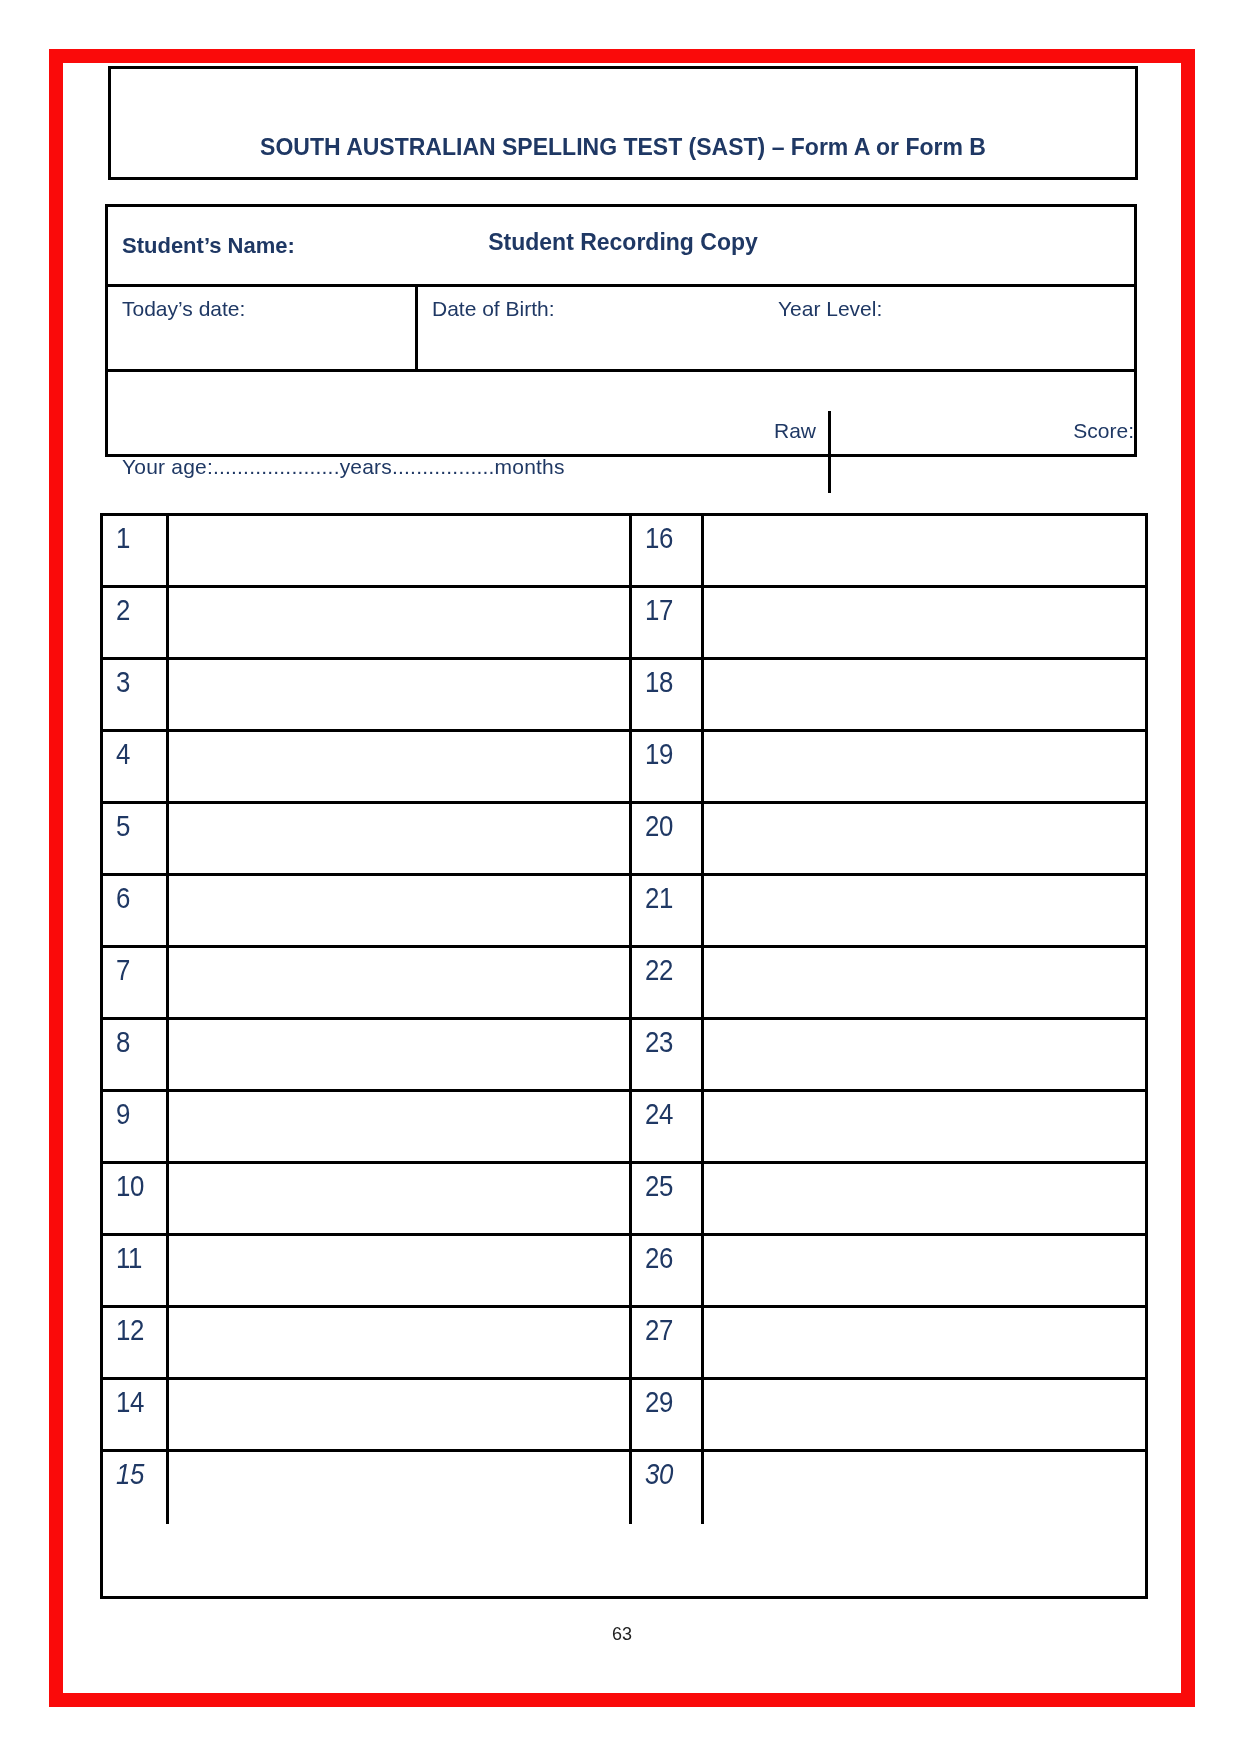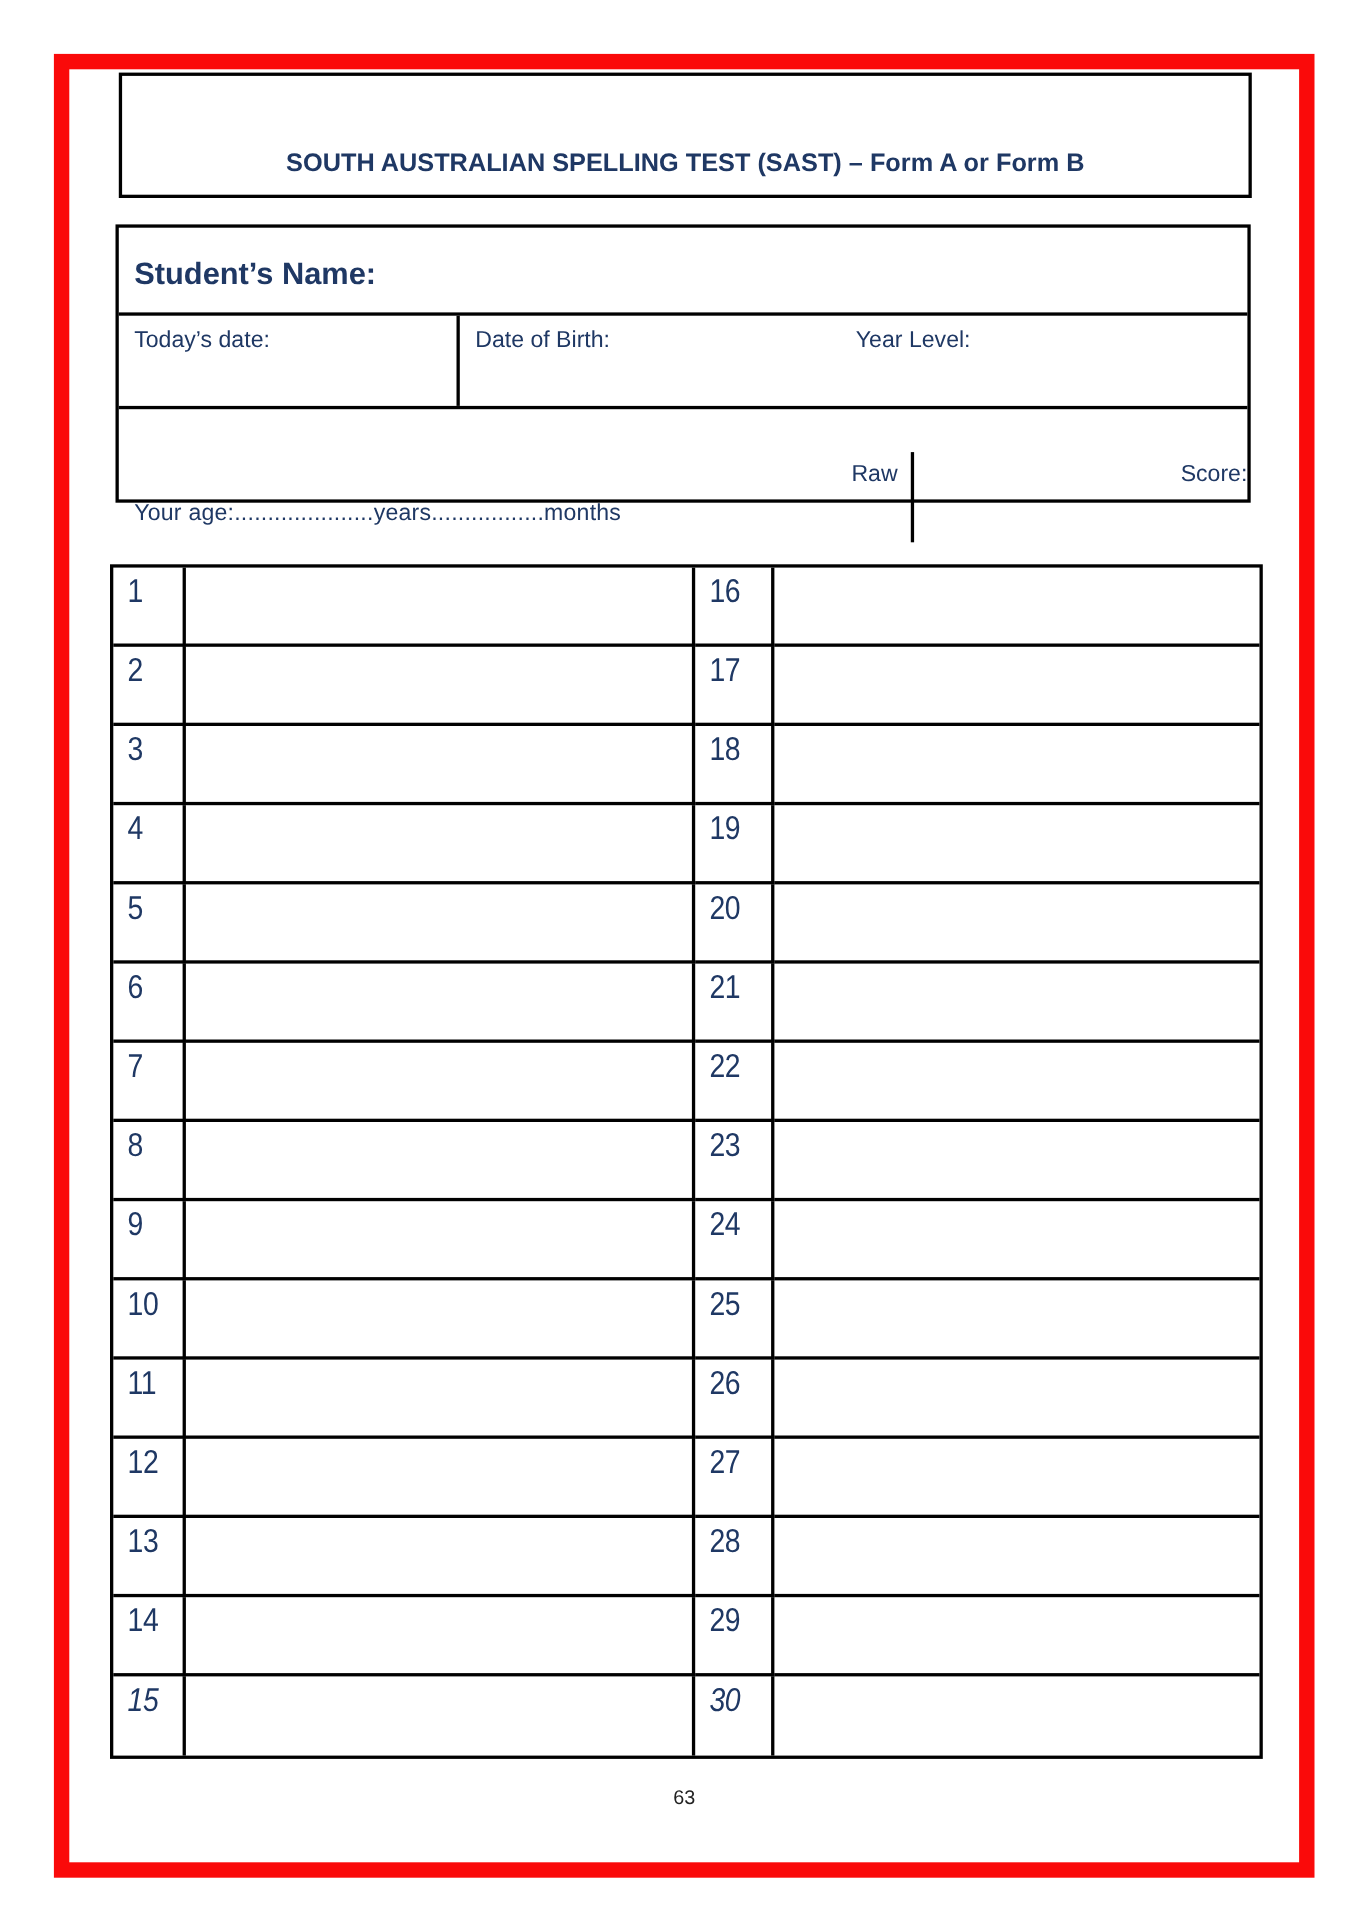--- a/index.html
+++ b/index.html
@@ -31,21 +31,21 @@
     margin-top:48px;
   }
   
   .info-box{
     position:absolute;left:105px;top:204px;width:1032px;height:253px;
     border:3px solid var(--black);
     font-size:21px;color:var(--navy);
   }
   .info-row1{
     height:80px;border-bottom:3px solid var(--black);
-    padding:26px 0 0 14px;font-weight:bold;font-size:28px;
+    padding:26px 0 0 14px;font-weight:bold;font-size:22px;
   }
   .info-row2{
     height:85px;border-bottom:3px solid var(--black);display:flex;
   }
   .cell-today{
     width:310px;border-right:3px solid var(--black);
     padding:10px 17px 0 14px;
   }
   .cell-dob{
     flex:1;position:relative;padding:10px 0 0 14px;
@@ -92,20 +92,21 @@
     font-size:18px;color:var(--footer-ink);
   }
 </style>
 </head>
 <body>
 
 <div class="red-frame"></div>
 
 <div class="title-box">
   <div class="title-line">SOUTH AUSTRALIAN SPELLING TEST (SAST) – Form A or Form B</div>
+  <div class="title-line">Student Recording Copy</div>
 </div>
 
 <div class="info-box">
   <div class="info-row1">
     <span>Student’s Name:</span>
   </div>
   <div class="info-row2">
     <div class="cell-today">
       <span>Today’s date:</span>
     </div>
@@ -192,26 +193,20 @@
       <div class="wt-cell num"><span class="wt-num">26</span></div>
       <div class="wt-cell word-right"><span></span></div>
     </div>
     <div class="wt-row">
       <div class="wt-cell num"><span class="wt-num">12</span></div>
       <div class="wt-cell word-left"><span></span></div>
       <div class="wt-cell num"><span class="wt-num">27</span></div>
       <div class="wt-cell word-right"><span></span></div>
     </div>
     <div class="wt-row">
-      <div class="wt-cell num"><span class="wt-num">13</span></div>
-      <div class="wt-cell word-left"><span></span></div>
-      <div class="wt-cell num"><span class="wt-num">28</span></div>
-      <div class="wt-cell word-right"><span></span></div>
-    </div>
-    <div class="wt-row">
       <div class="wt-cell num"><span class="wt-num">14</span></div>
       <div class="wt-cell word-left"><span></span></div>
       <div class="wt-cell num"><span class="wt-num">29</span></div>
       <div class="wt-cell word-right"><span></span></div>
     </div>
     <div class="wt-row">
       <div class="wt-cell num"><span class="wt-num">15</span></div>
       <div class="wt-cell word-left"><span></span></div>
       <div class="wt-cell num"><span class="wt-num">30</span></div>
       <div class="wt-cell word-right"><span></span></div>

